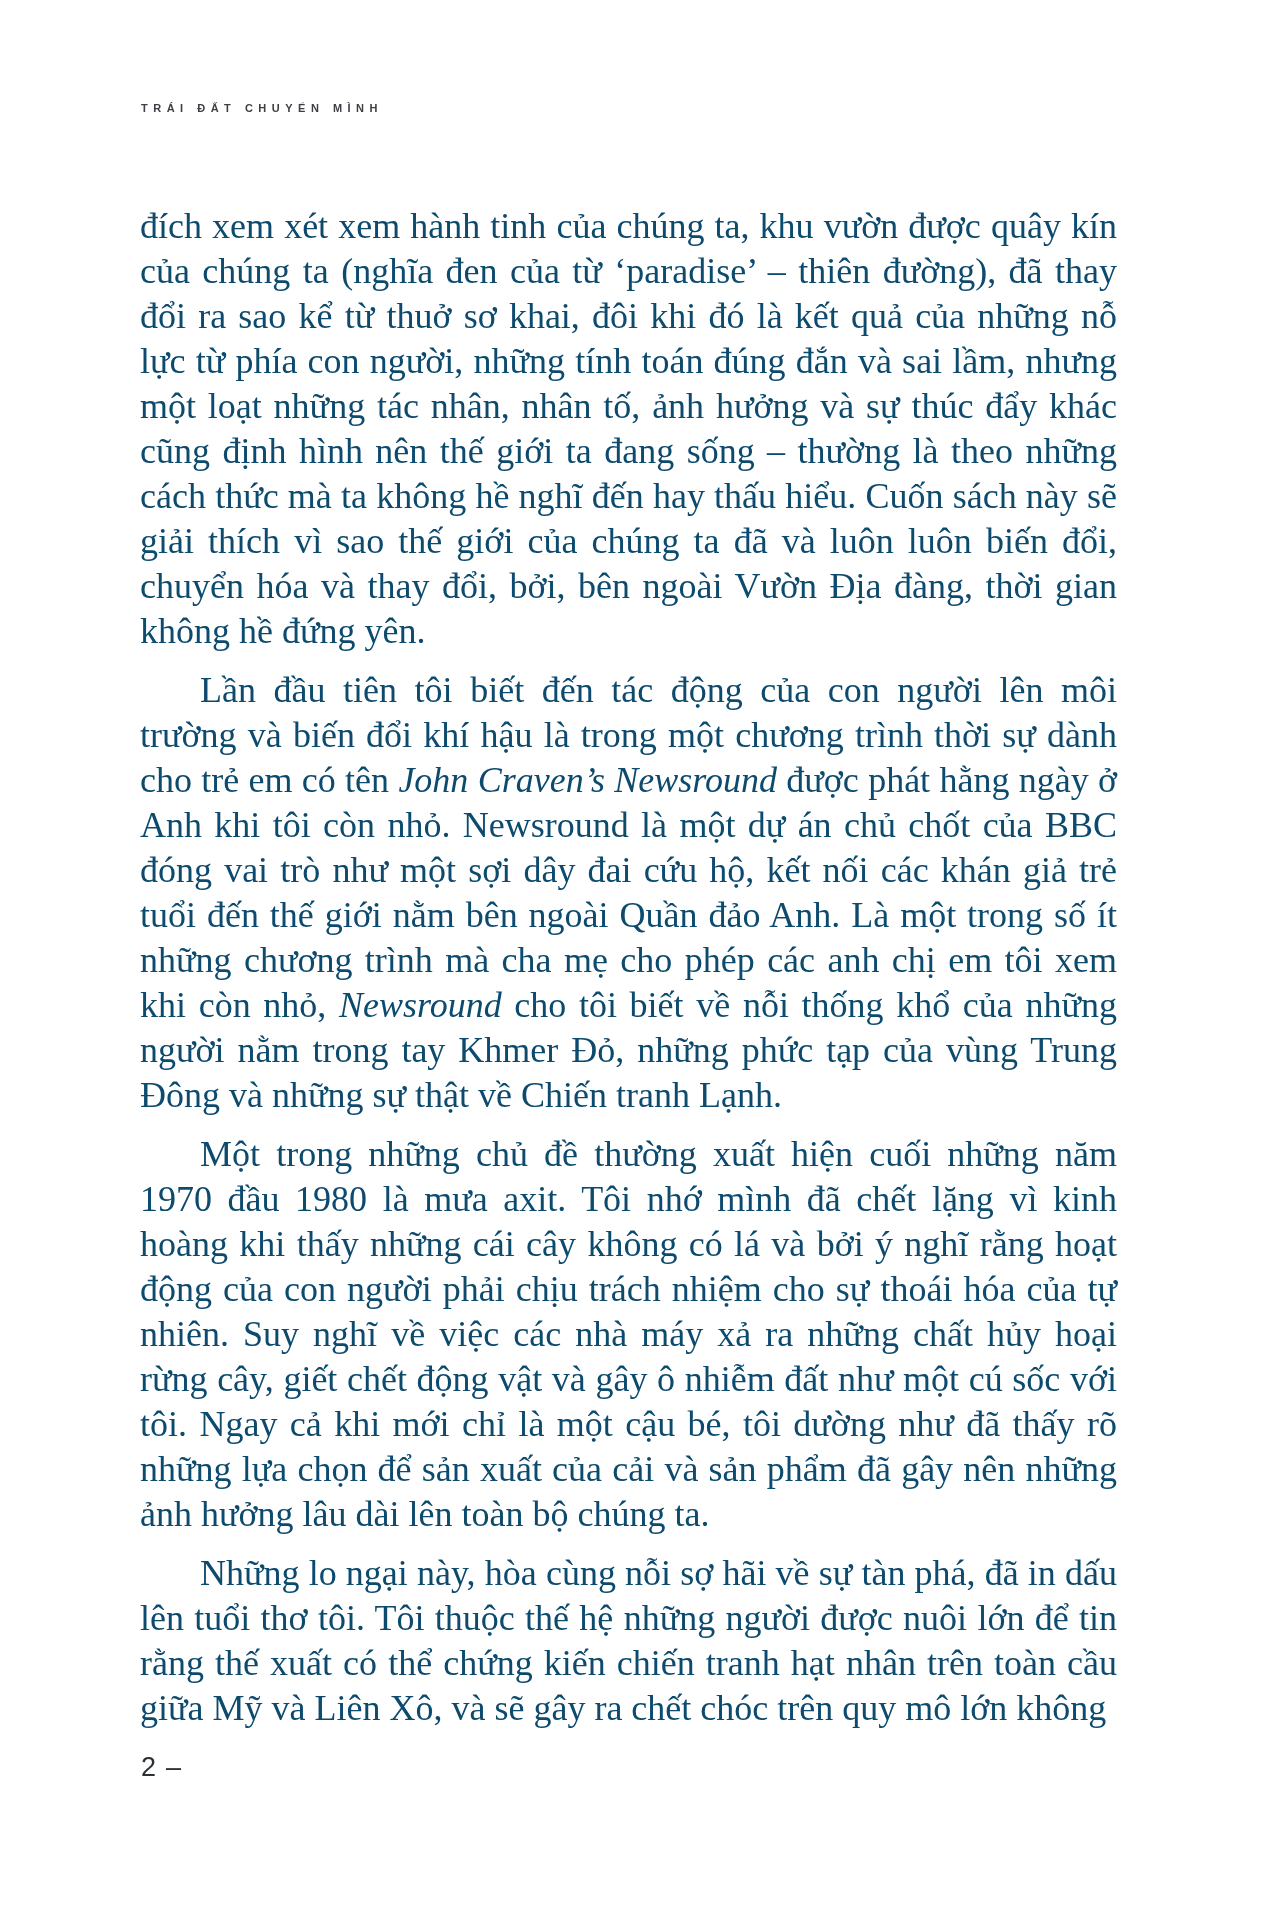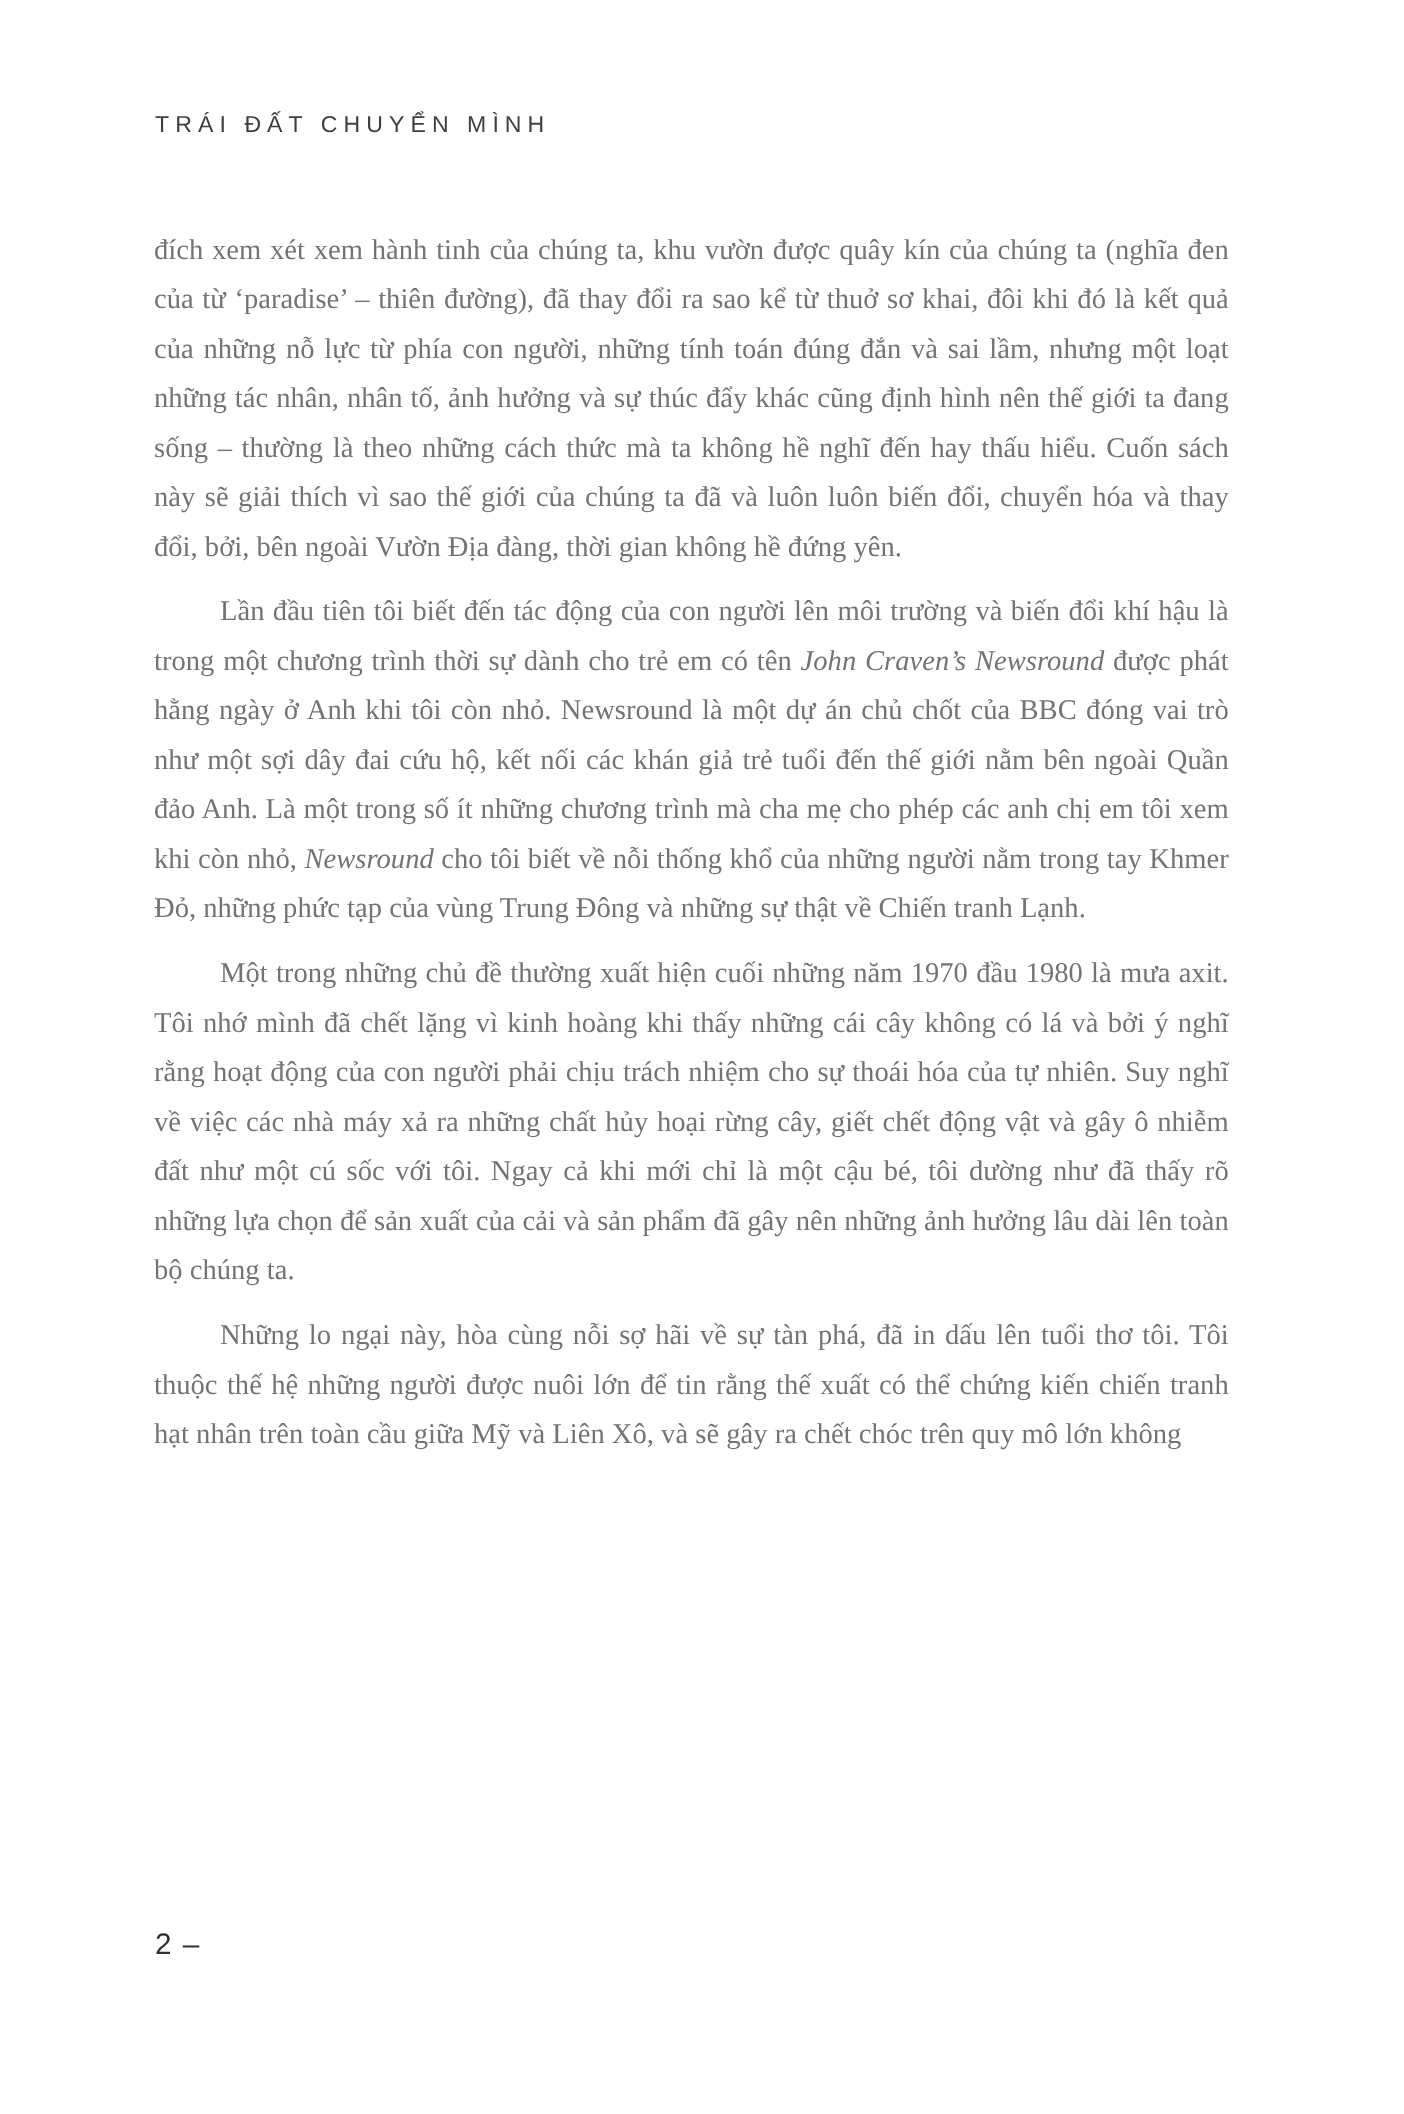--- a/index.html
+++ b/index.html
@@ -14,33 +14,33 @@
     margin: 0 auto;
     background: #ffffff;
     overflow: hidden;
     font-family: "Liberation Serif", "DejaVu Serif", serif;
   }
   .running-head {
     position: absolute;
     left: 141px;
     top: 102px;
     font-family: "Liberation Sans", "DejaVu Sans", sans-serif;
-    font-size: 21px;
-    font-weight: 400;
+    font-size: 11px;
+    font-weight: 700;
     letter-spacing: 5.5px;
     color: #3c4046;
     white-space: nowrap;
   }
   .content {
     position: absolute;
     left: 140px;
     top: 204px;
     width: 977px;
-    color: #737373;
-    font-size: 26px;
+    color: #0c4a6e;
+    font-size: 36px;
     line-height: 45px;
     text-align: justify;
     text-justify: inter-word;
   }
   .content p {
     margin: 0 0 14px 0;
     padding: 0;
   }
   .content p.indent {
     text-indent: 60px;

